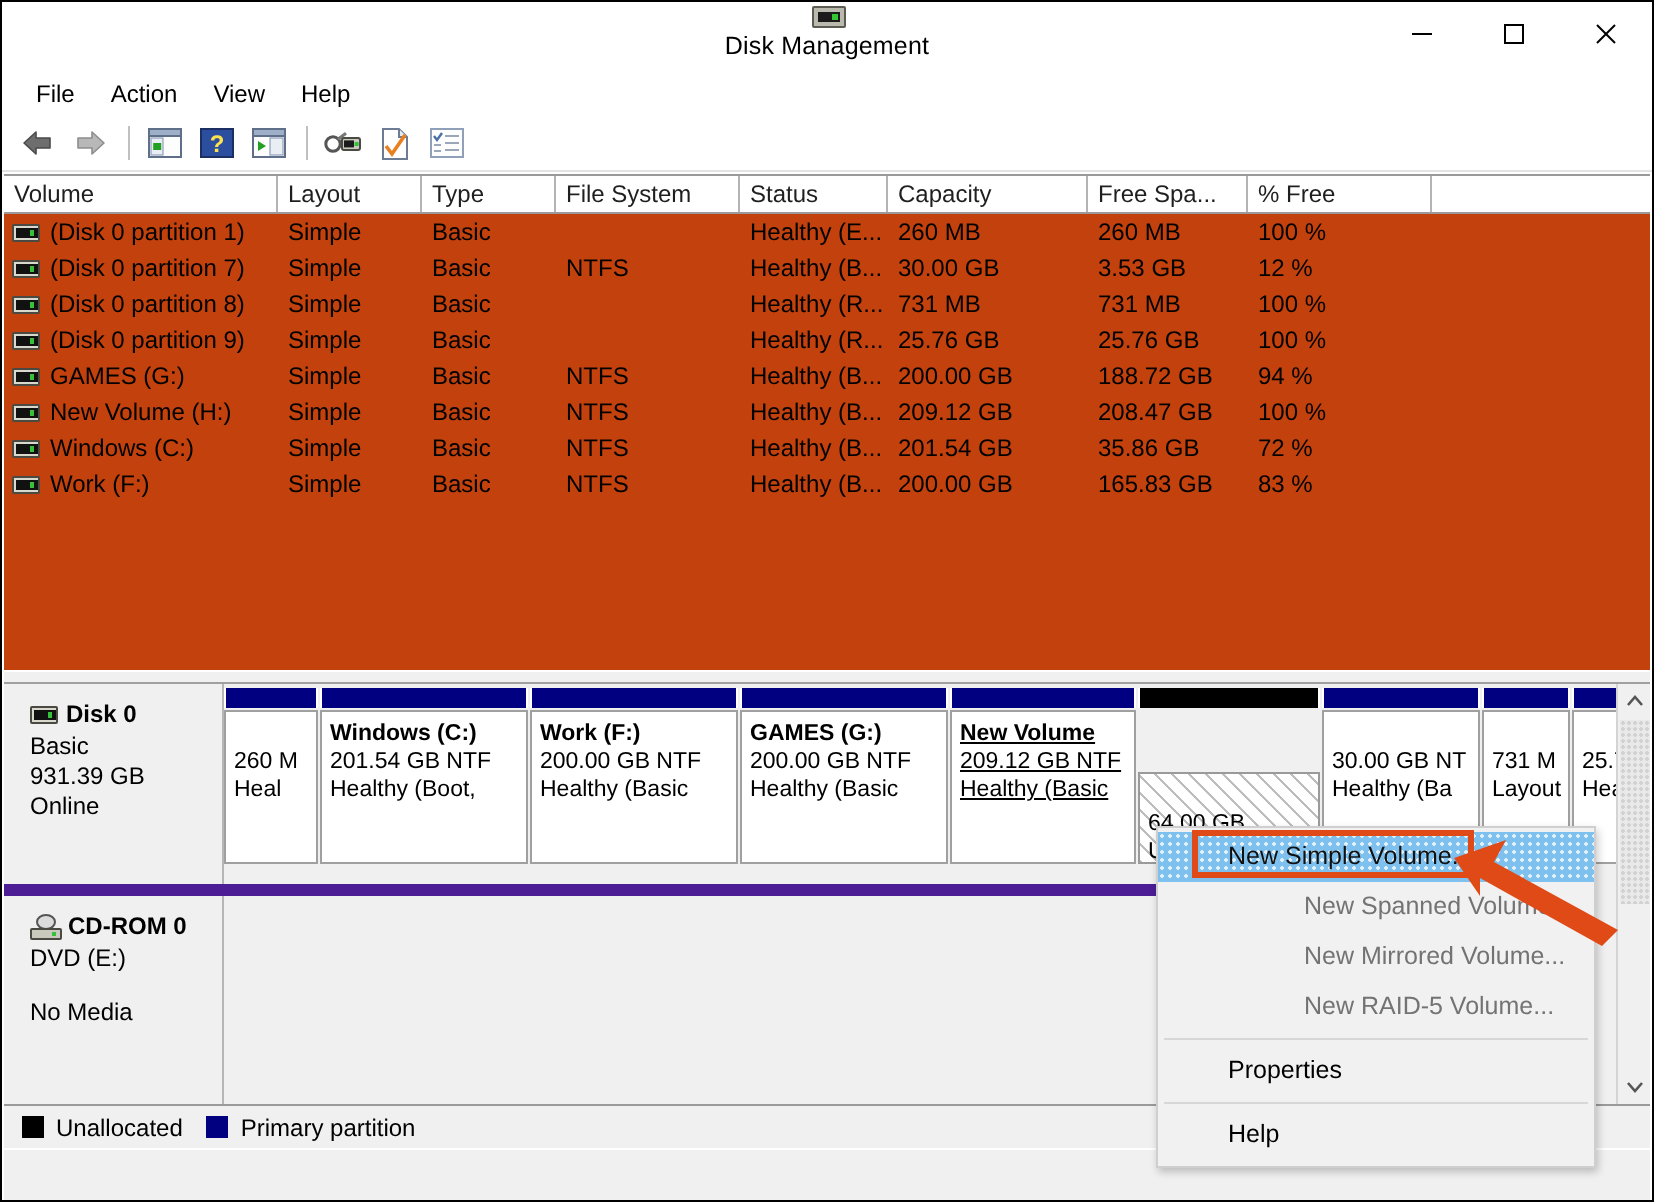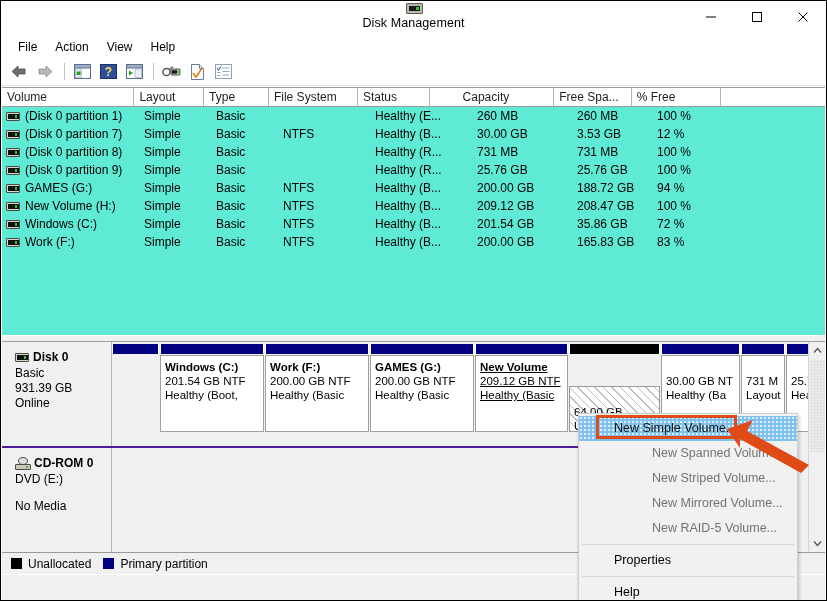--- a/index.html
+++ b/index.html
@@ -88,21 +88,21 @@
   .tb-sep {
     width: 1px; height: 17px; background: #c0c0c0;
     margin: 0 5px;
   }
   .tb-icon { display: block; }
 
   
   .vollist {
     position: absolute; left: 1px; top: 86px;
     width: 823px; height: 248px;
-    background: #5eead4;
+    background: #c2410c;
     border-top: 1px solid #9a9a9a;
   }
   .vl-header {
     display: flex; height: 19px;
     background: #ffffff;
     border-bottom: 1px solid #9a9a9a;
   }
   .vl-th {
     font-size: 12px; color: #1f1f1f;
     padding-left: 5px;
@@ -132,21 +132,21 @@
     position: absolute; left: 8px; top: 2px;
     width: 2px; height: 3px; background: #36c236;
   }
 
   
   .c-vol  { width: 137px; }
   .c-lay  { width:  72px; }
   .c-typ  { width:  67px; }
   .c-fs   { width:  92px; }
   .c-sta  { width:  74px; }
-  .c-cap  { width: 100px; margin-left: 28px; }
+  .c-cap  { width: 100px; }
   .c-free { width:  80px; }
   .c-pct  { width:  92px; }
   .c-end  { width: 108px; border-right: none; }
 
   
   .splitter {
     position: absolute; left: 1px; top: 334px;
     width: 823px; height: 7px;
     background: #f0f0f0;
     border-top: 1px solid #ffffff;
@@ -157,21 +157,21 @@
   .diskview {
     position: absolute; left: 1px; top: 341px;
     width: 823px; height: 210px;
     background: #f0f0f0;
     overflow: hidden;
   }
   .disk-row {
     position: absolute; left: 0;
     width: 795px;
     background: #f0f0f0;
-    border-bottom: 2px solid #4c1d95;
+    border-bottom: 6px solid #4c1d95;
     display: flex;
   }
   #disk-row-0 { top: 0; height: 106px; }
   #disk-row-1 { top: 106px; height: 104px; border-bottom: none; }
 
   .disk-info {
     width: 110px; flex: none;
     padding: 8px 0 0 13px;
     background: #f0f0f0;
     border-right: 1px solid #b5b5b5;
@@ -595,20 +595,25 @@
             </span>
           <span>Disk 0</span>
         </div>
         <div class="disk-line">Basic</div>
         <div class="disk-line">931.39 GB</div>
         <div class="disk-line">Online</div>
       </div>
       <div class="parts" id="disk0-partitions">
           <div class="part" style="left: 0px; width: 47px;">
             <div class="part-bar"></div>
+            <div class="part-body">
+              <div class="part-name">&nbsp;</div>
+              <div class="part-line">260 M</div>
+              <div class="part-line">Heal</div>
+            </div>
           </div>
           <div class="part" style="left: 48px; width: 104px;">
             <div class="part-bar"></div>
             <div class="part-body">
               <div class="part-name">Windows  (C:)</div>
               <div class="part-line">201.54 GB NTF</div>
               <div class="part-line">Healthy (Boot,</div>
             </div>
           </div>
           <div class="part" style="left: 153px; width: 104px;">
@@ -710,21 +715,20 @@
       <span class="lg-swatch" id="lg-sw-1" style="background: rgb(0, 0, 128);"></span>
       <span class="lg-label">Primary partition</span>
     </div>
   </div>
 
   <div class="statusbar"></div>
 
   <div class="ctxmenu" id="context-menu">
       <div class="ctx-item highlighted">New Simple Volume...</div>
       <div class="ctx-item disabled">New Spanned Volume...</div>
-      <div class="ctx-item disabled">New Striped Volume...</div>
       <div class="ctx-item disabled">New Mirrored Volume...</div>
       <div class="ctx-item disabled">New RAID-5 Volume...</div>
       <div class="ctx-sep"></div>
       <div class="ctx-item enabled">Properties</div>
       <div class="ctx-sep"></div>
       <div class="ctx-item enabled">Help</div>
     </div>
 
   <div class="anno-box" style="border-color: rgb(223, 74, 23);"></div>
   <svg class="anno-arrow" viewBox="0 0 95 60">

